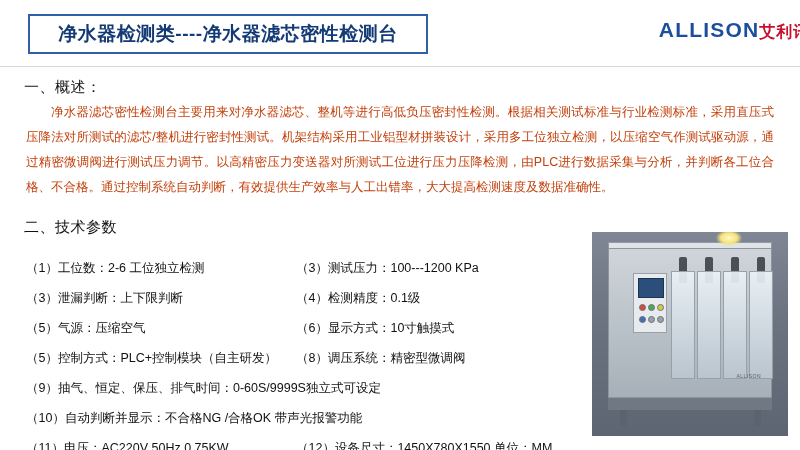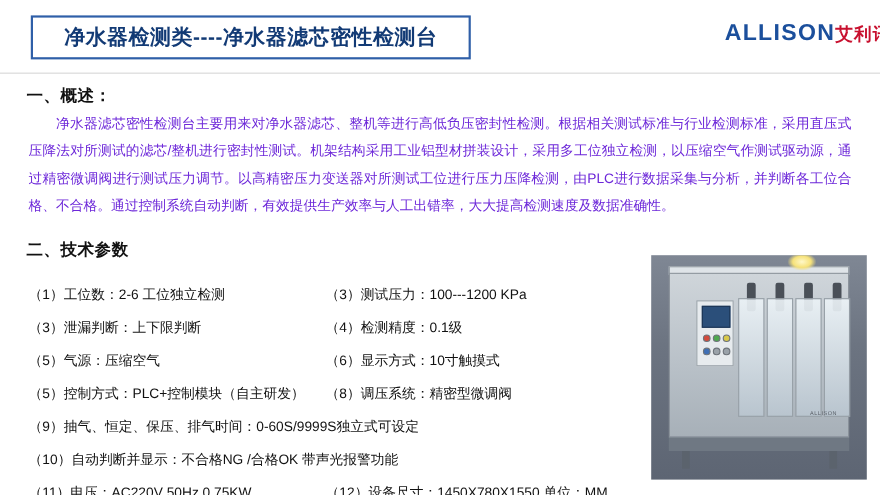--- a/index.html
+++ b/index.html
@@ -76,37 +76,37 @@
     top: 66px;
     width: 800px;
     height: 1px;
     background: #d6d6d6;
   }
 
   
   .section-heading {
     position: absolute;
     font-size: 15px;
-    font-weight: bold;
+    font-weight: normal;
     color: #111;
     letter-spacing: 0.5px;
   }
   #h-overview { left: 24px; top: 78px; }
   #h-specs    { left: 24px; top: 218px; }
 
   .overview-body {
     position: absolute;
     left: 26px;
     top: 100px;
     width: 748px;
     font-size: 12.5px;
     line-height: 25px;
     text-align: justify;
     text-indent: 25px;
-    color: #6d28d9;
+    color: #c2410c;
   }
 
   
   .spec-list {
     position: absolute;
     left: 26px;
     top: 240px;
     width: 560px;
     font-size: 12.5px;
     color: #111;

